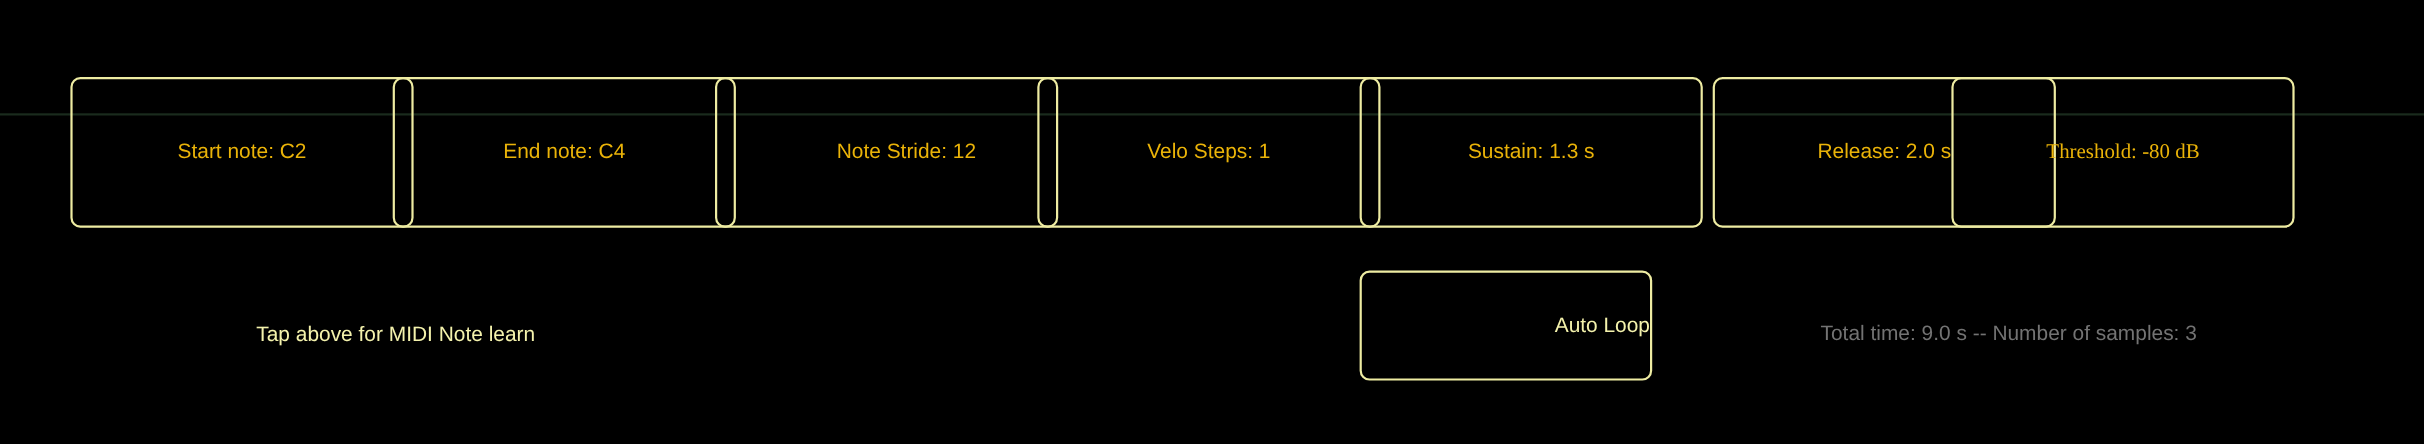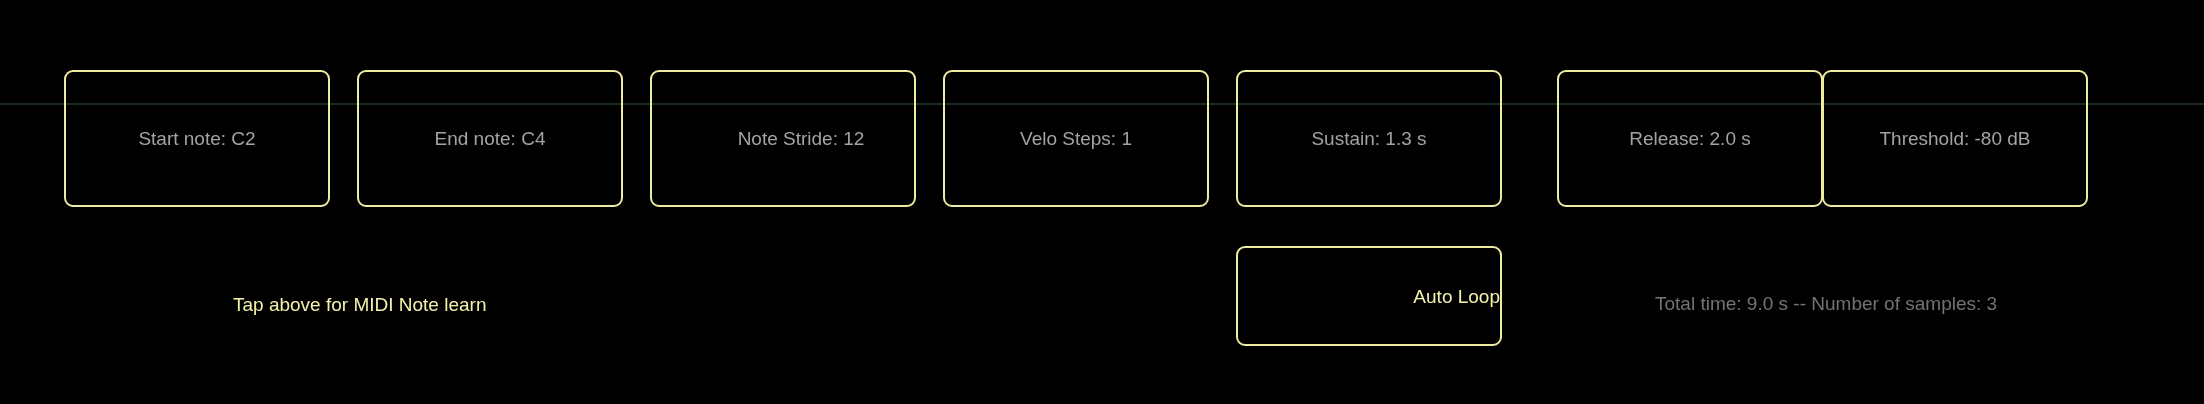--- a/index.html
+++ b/index.html
@@ -20,43 +20,43 @@
     left: 0;
     top: 103px;
     width: 2204px;
     height: 2px;
     background: #1a2b1d;
     z-index: 0;
   }
   .param-btn {
     position: absolute;
     top: 70px;
-    width: 266px;
+    width: 312px;
     height: 137px;
     border: 2px solid #eeeca2;
     border-radius: 9px;
     background: transparent;
     display: flex;
     align-items: center;
     justify-content: center;
-    color: #a3a3a3;
+    color: #eab308;
     font-size: 19px;
     line-height: 1;
     white-space: nowrap;
     z-index: 1;
     box-sizing: border-box;
     cursor: default;
   }
   .pb0 { left: 64px; }
   .pb1 { left: 357px; }
   .pb2 { left: 650px; padding-left: 36px; }
   .pb3 { left: 943px; }
   .pb4 { left: 1236px; }
   .pb5 { left: 1529px; margin-left: 28px; }
-  .pb6 { left: 1822px; }
+  .pb6 { left: 1774px; font-family: Liberation Serif, serif; }
   .auto-loop {
     position: absolute;
     left: 1236px;
     top: 246px;
     width: 266px;
     height: 100px;
     border: 2px solid #eeeca2;
     border-radius: 9px;
     background: transparent;
     display: flex;

